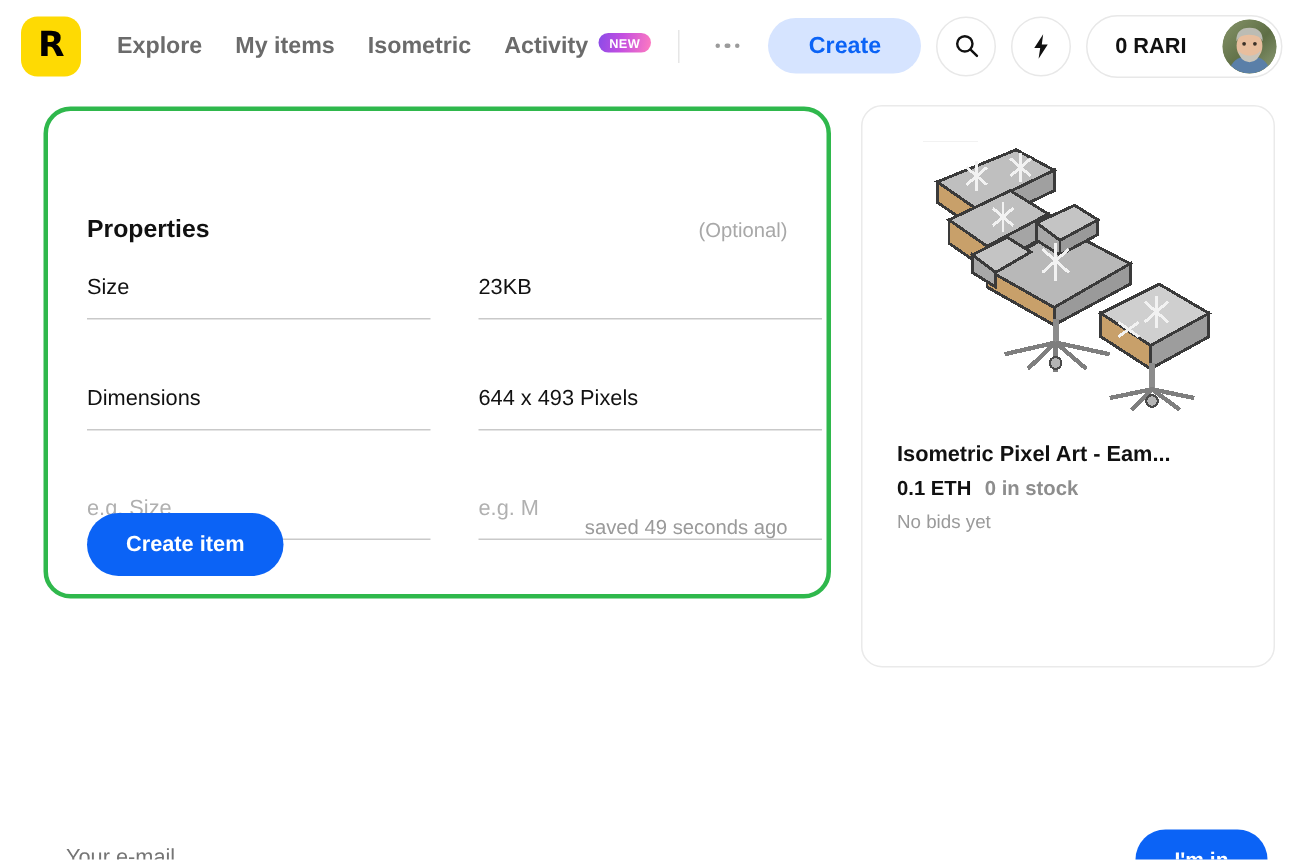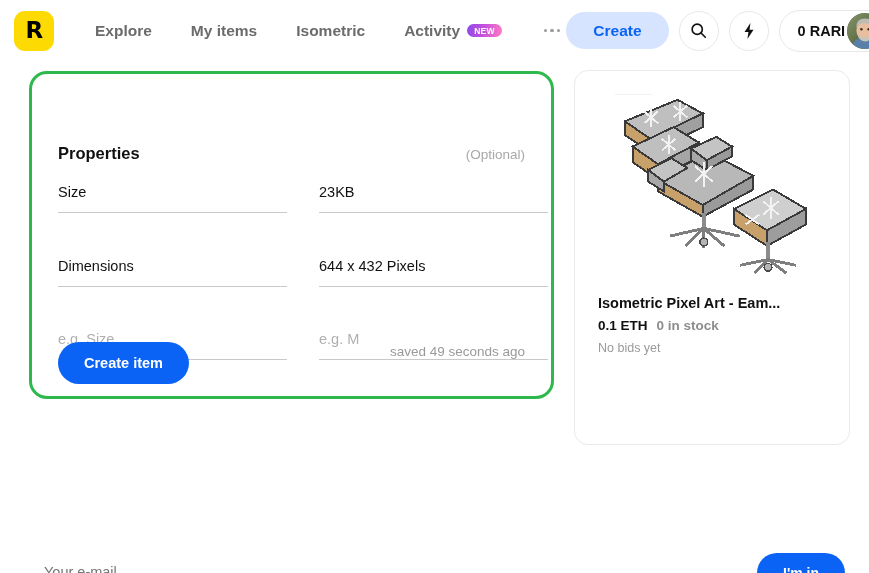--- a/index.html
+++ b/index.html
@@ -23,23 +23,23 @@
     flex: 0 0 auto; margin-right: 24px;
   }
   .logo-r {
     font-family: "DejaVu Sans", sans-serif;
     font-weight: 700; font-size: 23px; color: #000; line-height: 1;
     letter-spacing: -0.5px;
   }
   .nav { display: flex; align-items: center; gap: 22px; }
   .nav-item {
     font-size: 15.5px; font-weight: 600; color: #6B6B6B;
-    cursor: pointer; white-space: nowrap; margin-left: 17px;
-  }
-  .nav-activity { display: flex; align-items: center; gap: 7px; }
+    cursor: pointer; white-space: nowrap;
+  }
+  .nav-activity { display: flex; align-items: flex-start; gap: 7px; }
   .badge-new {
     font-size: 8.5px; font-weight: 700; color: #fff; letter-spacing: .3px;
     background: linear-gradient(100deg, #8A4BE8 0%, #C44FE0 45%, #FF7BC0 100%);
     border-radius: 9px; padding: 3px 7px 2px 7px; line-height: 1;
   }
   .nav-divider {
     width: 1px; height: 22px; background: #E6E6E6; margin: 0 18px;
   }
   .dots {
     display: flex; gap: 3px; cursor: pointer; padding: 6px;
@@ -56,21 +56,21 @@
   }
   .icon-btn {
     width: 40px; height: 40px; border-radius: 50%;
     border: 1px solid #E8E8E8; background: #fff;
     display: flex; align-items: center; justify-content: center;
     cursor: pointer; flex: 0 0 auto;
   }
   .wallet-pill {
     display: flex; align-items: center; height: 42px;
     border: 1px solid #E8E8E8; border-radius: 22px;
-    padding: 0 3px 0 18px; gap: 2px; cursor: pointer; background: #fff;
+    padding: 0 3px 0 18px; gap: 24px; cursor: pointer; background: #fff;
   }
   .wallet-amount {
     font-size: 14.5px; font-weight: 700; color: #111; white-space: nowrap;
   }
   .avatar {
     width: 36px; height: 36px; border-radius: 50%; overflow: hidden;
     flex: 0 0 auto; background: #6E7F52; position: relative;
   }
 
   
@@ -245,21 +245,21 @@
         </div>
       </div>
 
       <div class="row-gap"></div>
 
       <div class="field-grid" style="margin-top:0">
         <div class="field">
           <div class="field-val">Dimensions</div>
         </div>
         <div class="field">
-          <div class="field-val">644 x 432 Pixels</div>
+          <div class="field-val">644 x 493 Pixels</div>
         </div>
       </div>
 
       <div class="row-gap2"></div>
 
       <div class="field-grid" style="margin-top:0">
         <div class="field">
           <div class="field-ph">e.g. Size</div>
         </div>
         <div class="field">

